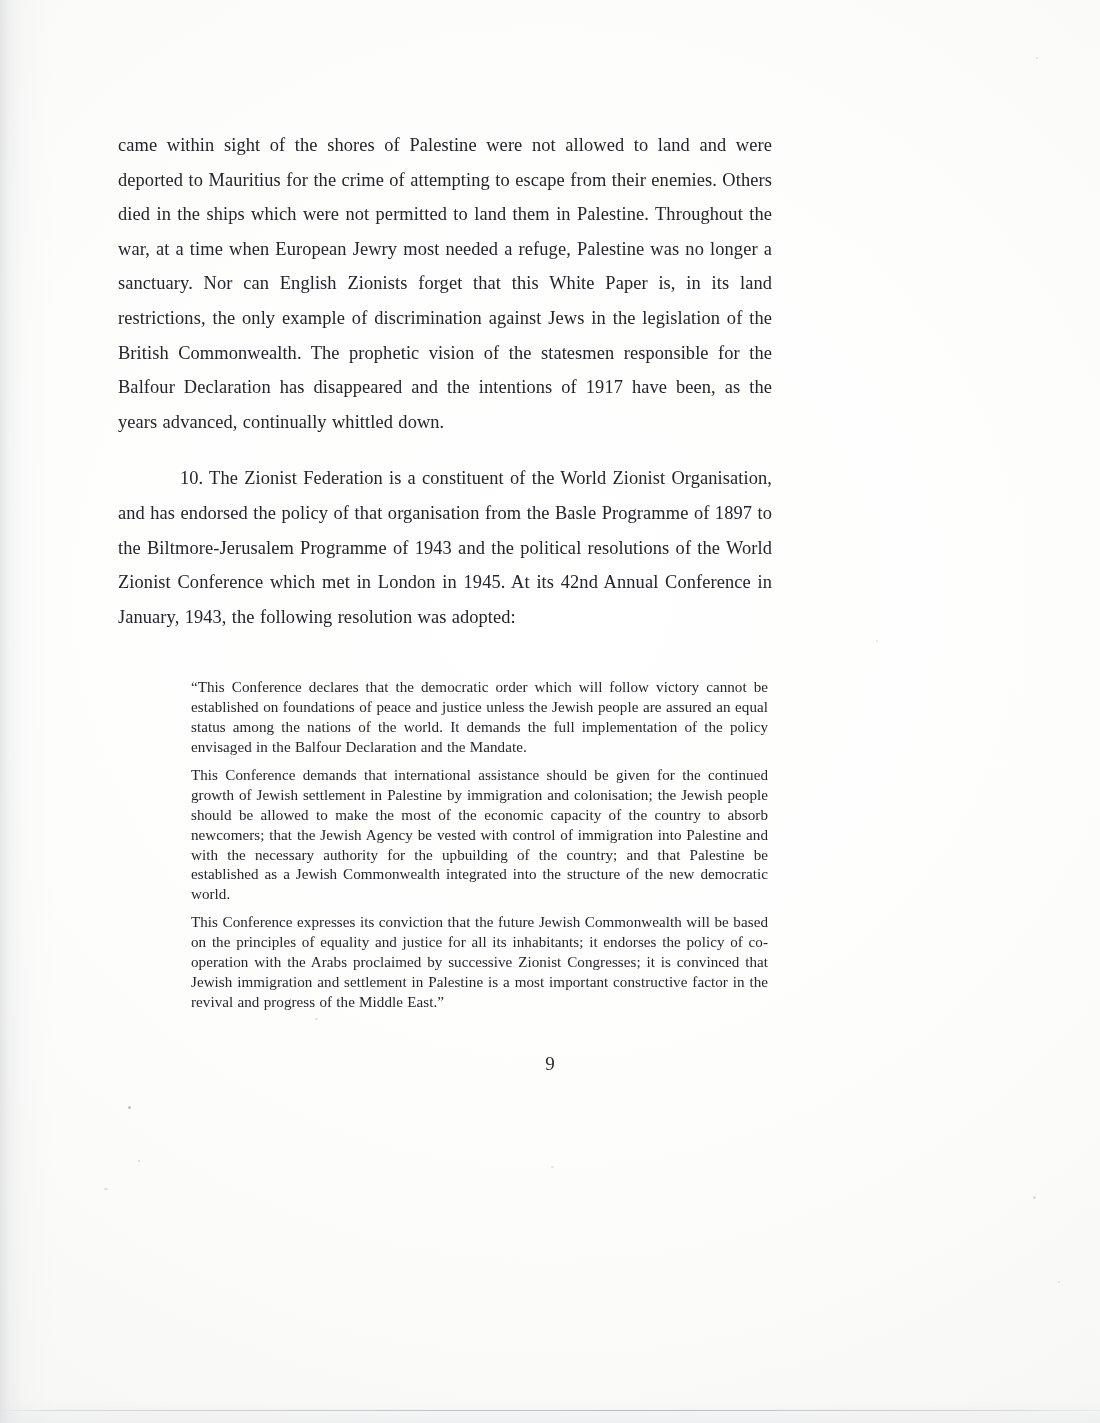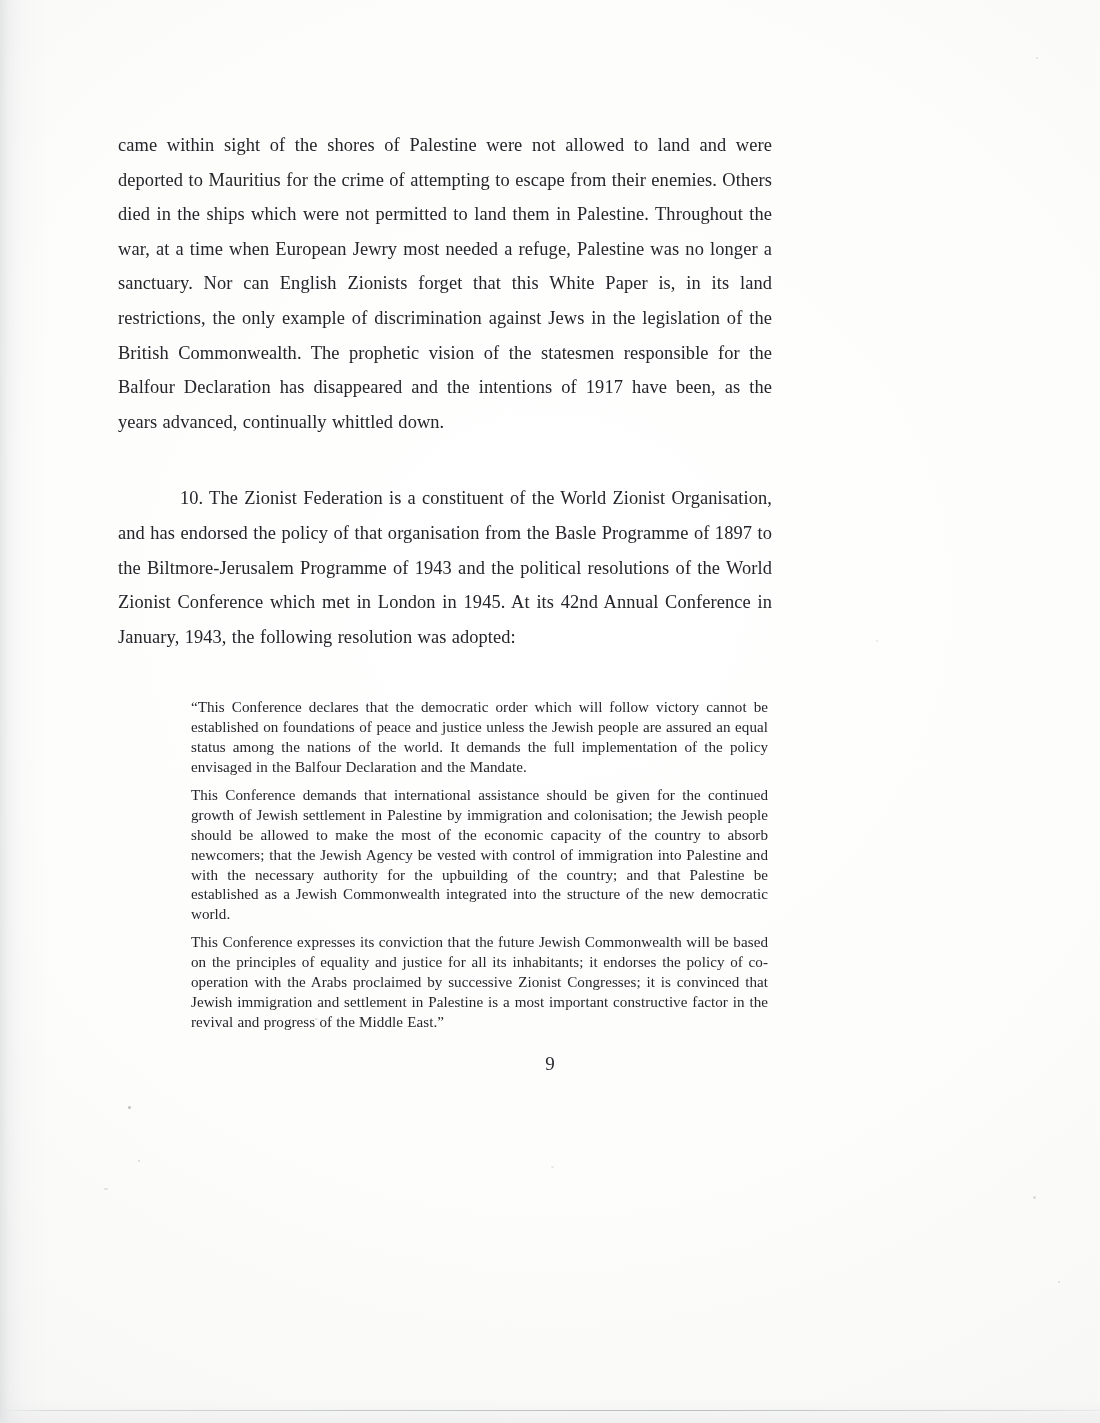--- a/index.html
+++ b/index.html
@@ -120,21 +120,21 @@
     margin: 0;
     font-size: 18.4px;
     line-height: 34.6px;
     text-align: justify;
     text-align-last: left;
     letter-spacing: 0.1px;
     word-spacing: 0.6px;
     color: #24242a;
   }
   p.body-par.second {
-    margin-top: 42px;
+    margin-top: 22px;
     text-indent: 62px;
   }
 
   .quote-block {
     margin-top: 44px;
     margin-left: 69px;
     width: 585px;
   }
   .quote-block p {
     margin: 4px;

